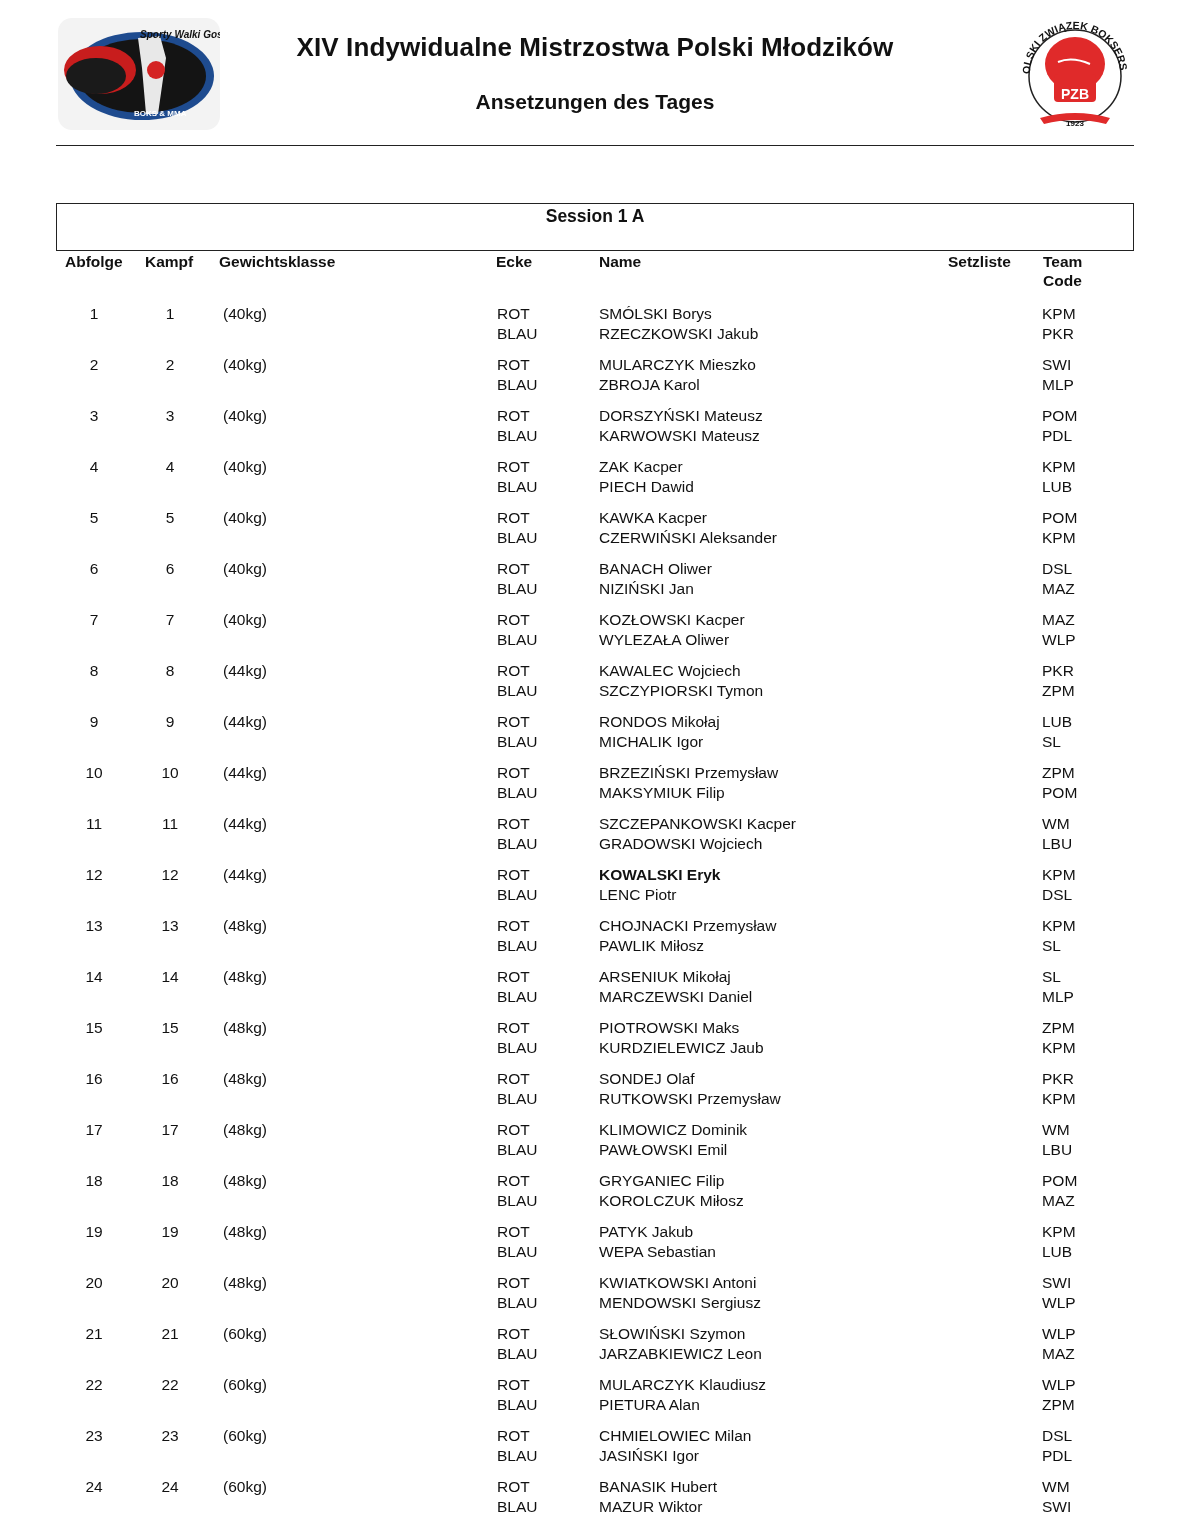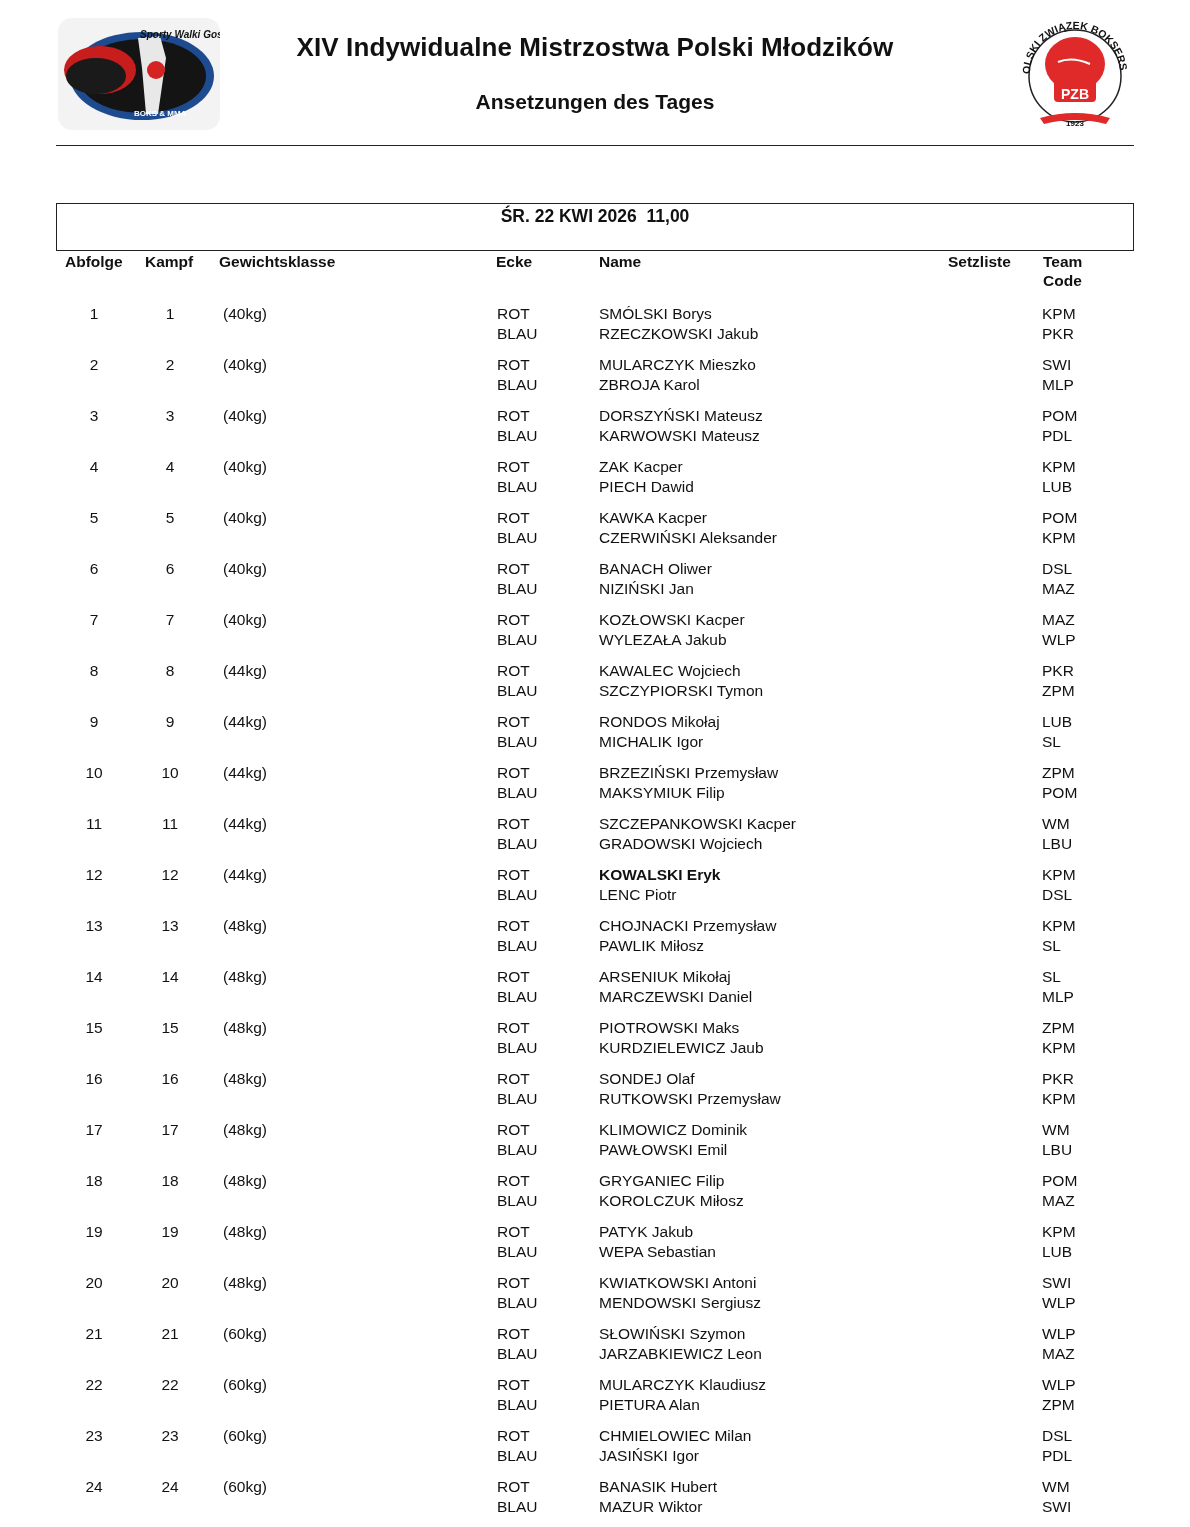--- a/index.html
+++ b/index.html
@@ -54,21 +54,21 @@
     <path d="M28 106 Q63 96 98 106 L94 112 Q63 104 32 112 Z" fill="#e02a2a"></path>
     <text x="63" y="114" text-anchor="middle" font-family="Liberation Sans, sans-serif" font-size="8" font-weight="bold" fill="#111">1923</text>
   </svg>
 </div>
 
 <div class="title">XIV Indywidualne Mistrzostwa Polski Młodzików</div>
 <div class="subtitle">Ansetzungen des Tages</div>
 <div class="hr"></div>
 
 <div class="session-box">
-  <div class="l2">ŚR. 22 KWI 2026  11,00</div>
+  <div class="l1">Session 1 A</div>
 </div>
 
 <div>
   <div class="hdr" style="left:65px">Abfolge</div>
   <div class="hdr" style="left:145px">Kampf</div>
   <div class="hdr" style="left:219px">Gewichtsklasse</div>
   <div class="hdr" style="left:496px">Ecke</div>
   <div class="hdr" style="left:599px">Name</div>
   <div class="hdr" style="left:948px">Setzliste</div>
   <div class="hdr" style="left:1043px">
@@ -145,21 +145,21 @@
       <div class="cell " style="left: 1042px; top: 579px;">MAZ</div>
     </div>
     <div>
       <div class="cell c-num" style="left: 74px; top: 610px; width: 40px;">7</div>
       <div class="cell c-num" style="left: 150px; top: 610px; width: 40px;">7</div>
       <div class="cell " style="left: 223px; top: 610px;">(40kg)</div>
       <div class="cell " style="left: 497px; top: 610px;">ROT</div>
       <div class="cell " style="left: 599px; top: 610px;">KOZŁOWSKI Kacper</div>
       <div class="cell " style="left: 1042px; top: 610px;">MAZ</div>
       <div class="cell " style="left: 497px; top: 630px;">BLAU</div>
-      <div class="cell " style="left: 599px; top: 630px;">WYLEZAŁA Jakub</div>
+      <div class="cell " style="left: 599px; top: 630px;">WYLEZAŁA Oliwer</div>
       <div class="cell " style="left: 1042px; top: 630px;">WLP</div>
     </div>
     <div>
       <div class="cell c-num" style="left: 74px; top: 661px; width: 40px;">8</div>
       <div class="cell c-num" style="left: 150px; top: 661px; width: 40px;">8</div>
       <div class="cell " style="left: 223px; top: 661px;">(44kg)</div>
       <div class="cell " style="left: 497px; top: 661px;">ROT</div>
       <div class="cell " style="left: 599px; top: 661px;">KAWALEC Wojciech</div>
       <div class="cell " style="left: 1042px; top: 661px;">PKR</div>
       <div class="cell " style="left: 497px; top: 681px;">BLAU</div>

